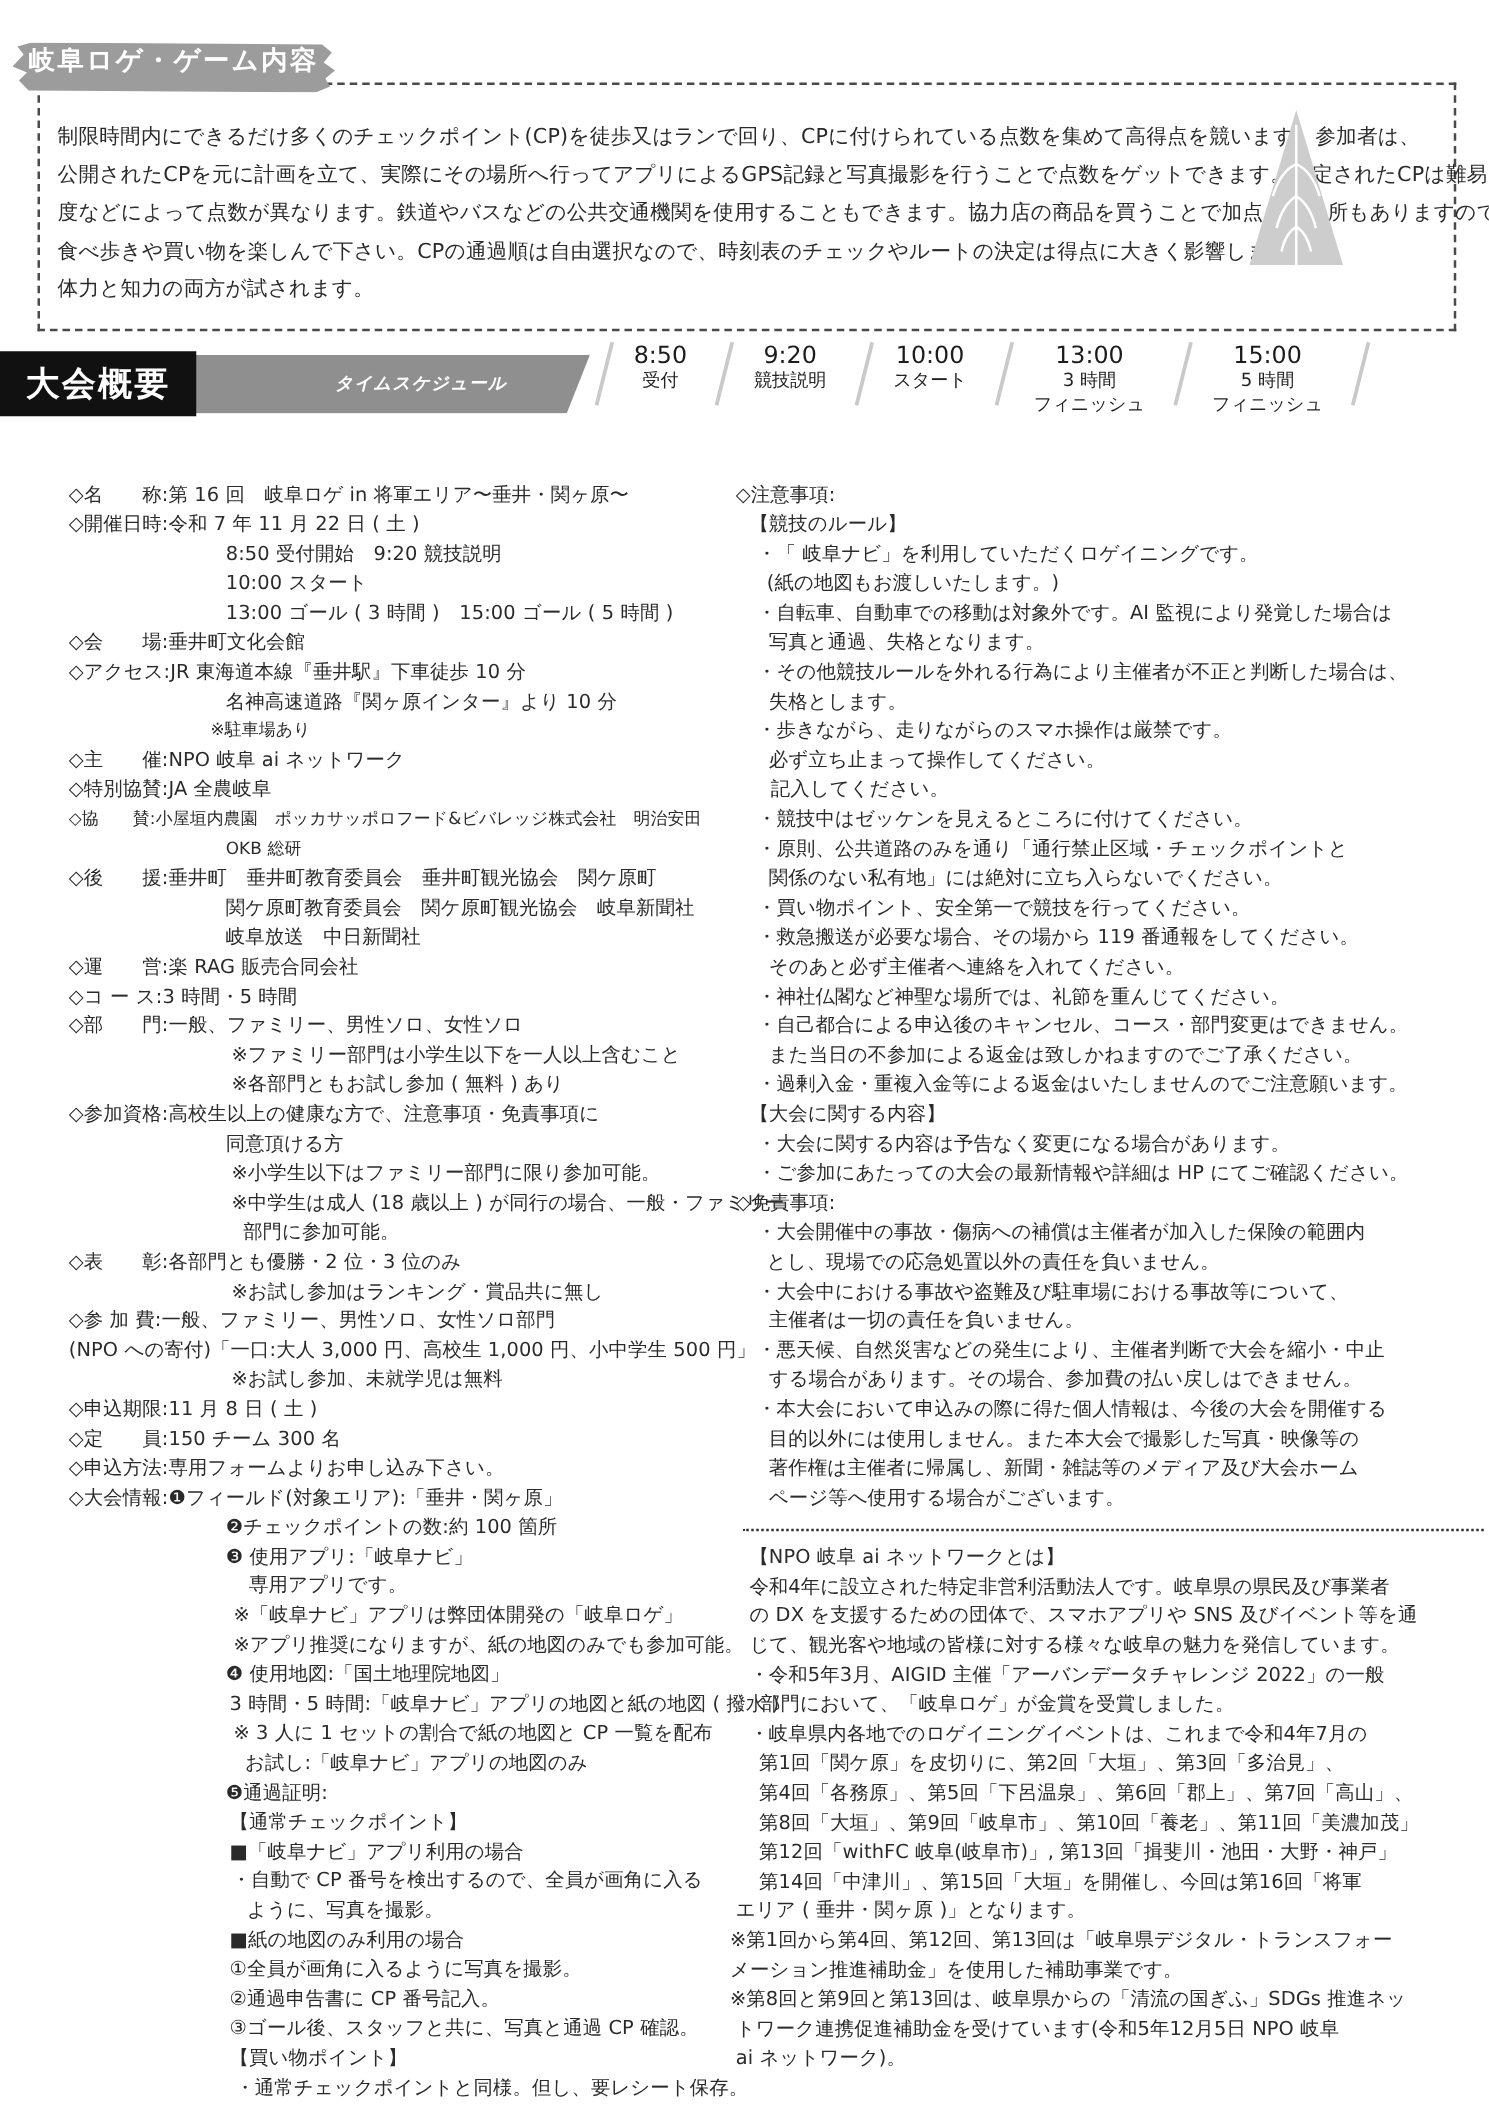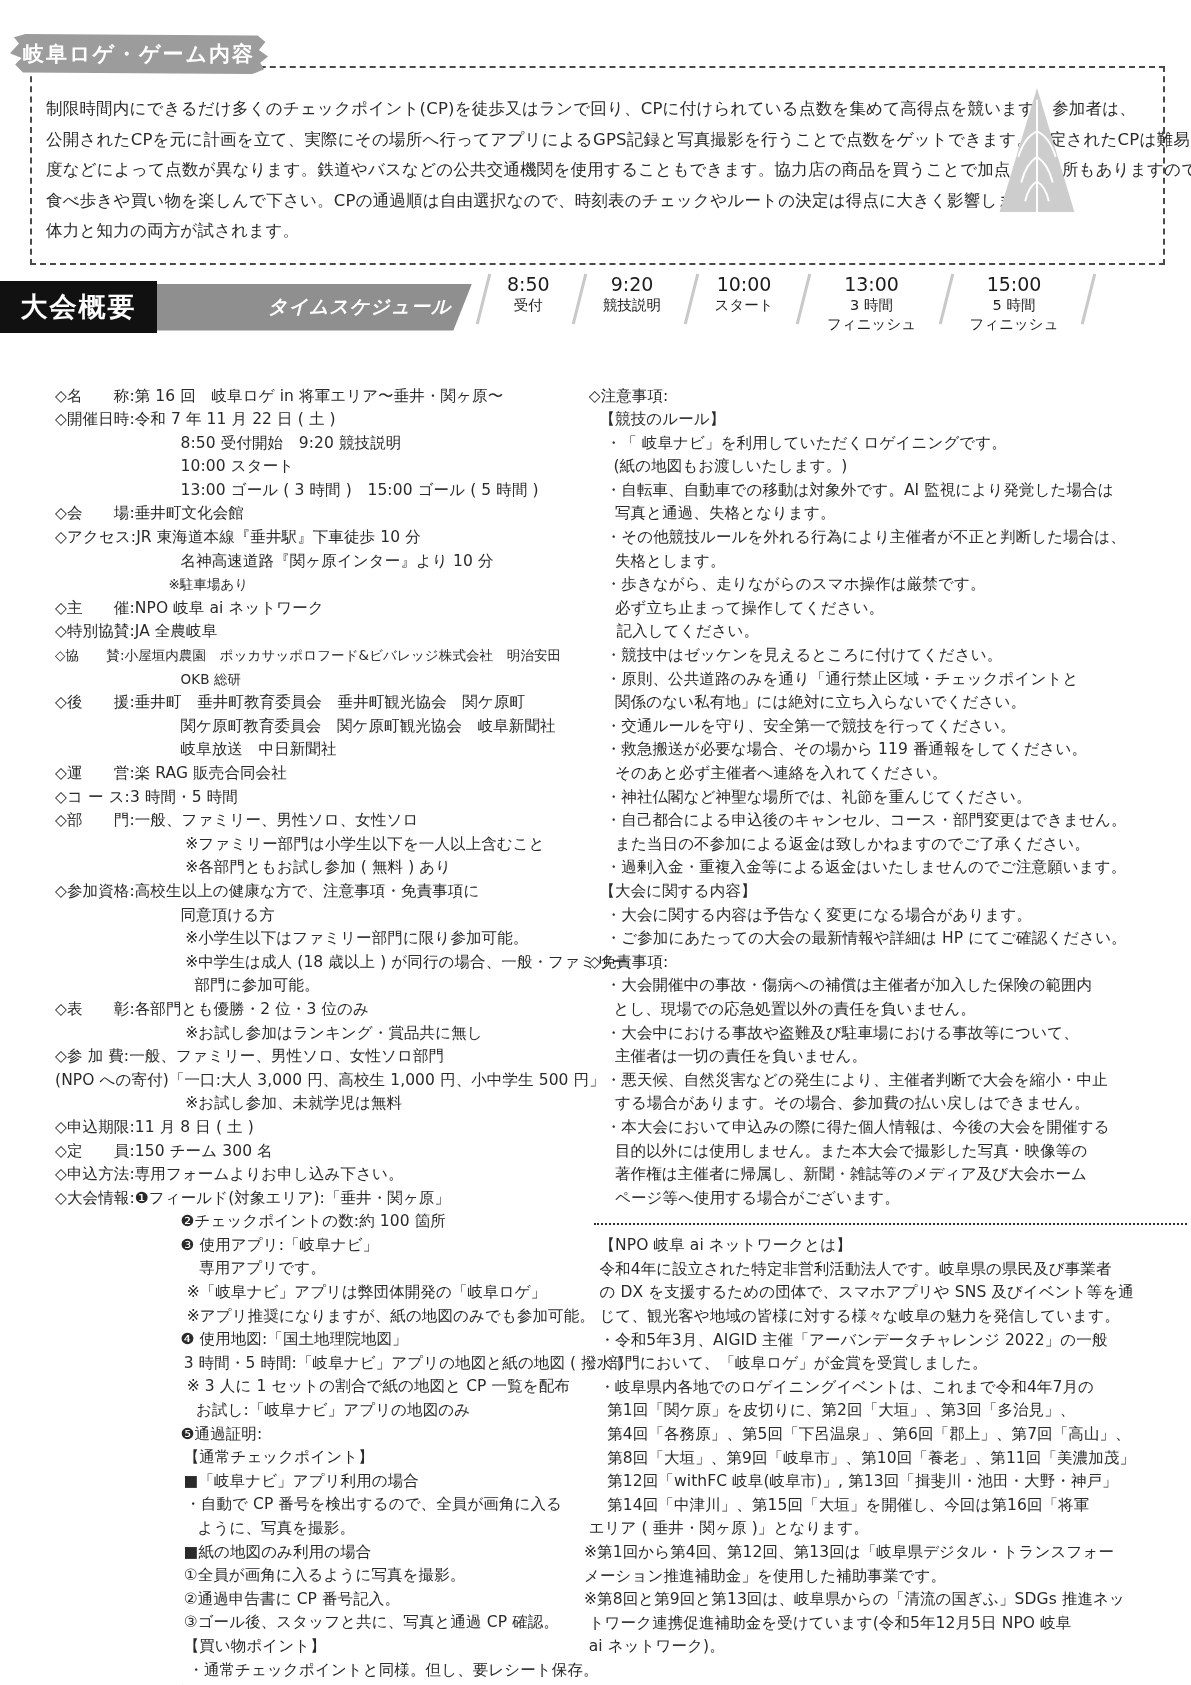--- a/index.html
+++ b/index.html
@@ -13,21 +13,21 @@
     font-family:"DejaVu Sans","Liberation Sans",sans-serif;
     color:var(--text);
   }
   .page{width:1191px;height:1685px;position:relative;}
 
   
   .game-section{position:relative;padding-top:36px;}
   .badge{
     position:absolute;top:34px;left:10px;width:258px;height:40px;
     background:var(--badge_bg);z-index:3;
-    display:flex;align-items:center;justify-content:center;
+    display:flex;align-items:flex-start;justify-content:center;
     clip-path:polygon(0 48%,3.5% 24%,1.5% 8%,6% 0,96% 4%,99% 20%,96.5% 40%,100% 56%,97% 72%,98.5% 88%,94% 100%,5% 96%,2% 76%,4.5% 60%);
   }
   .badge span{color:#fff;font-weight:bold;font-size:21px;letter-spacing:2px;}
   .intro-box{
     position:relative;margin:30px 26px 0 30px;width:1135px;min-height:168px;
     border:2px dashed var(--border_dash);
     padding:26px 180px 16px 14px;
   }
   .intro-text .line{
     font-size:16.5px;line-height:30.5px;white-space:nowrap;letter-spacing:0.2px;
@@ -35,21 +35,21 @@
   .tree{position:absolute;right:86px;top:18px;width:80px;height:128px;}
 
   
   .band{position:relative;height:60px;margin-top:16px;}
   .band-sub{
     position:absolute;left:100px;top:3px;width:372px;height:47px;
     background:var(--band_gray);
     clip-path:polygon(0 0,100% 0,95% 100%,0 100%);
     display:flex;align-items:center;padding-left:168px;
   }
-  .band-sub span{color:#fff;font-weight:bold;font-style:italic;font-size:19px;letter-spacing:1px;}
+  .band-sub span{color:#fff;font-weight:bold;font-style:italic;font-size:14px;letter-spacing:1px;}
   .band-title{
     position:absolute;left:0;top:0;width:157px;height:52px;background:var(--band_black);
     display:flex;align-items:center;justify-content:center;z-index:2;
   }
   .band-title span{color:#fff;font-weight:bold;font-size:27px;letter-spacing:2px;}
   .timeline{
     position:absolute;left:482px;top:-10px;width:608px;
     display:flex;justify-content:space-between;align-items:flex-start;
   }
   .tl-item{display:flex;align-items:flex-start;}
@@ -221,21 +221,21 @@
         <div class="line" style="padding-left: 1.4em;">・自転車、自動車での移動は対象外です。AI 監視により発覚した場合は</div>
         <div class="line" style="padding-left: 2em;">写真と通過、失格となります。</div>
         <div class="line" style="padding-left: 1.4em;">・その他競技ルールを外れる行為により主催者が不正と判断した場合は、</div>
         <div class="line" style="padding-left: 2em;">失格とします。</div>
         <div class="line" style="padding-left: 1.4em;">・歩きながら、走りながらのスマホ操作は厳禁です。</div>
         <div class="line" style="padding-left: 2em;">必ず立ち止まって操作してください。</div>
         <div class="line" style="padding-left: 2.1em;">記入してください。</div>
         <div class="line" style="padding-left: 1.4em;">・競技中はゼッケンを見えるところに付けてください。</div>
         <div class="line" style="padding-left: 1.4em;">・原則、公共道路のみを通り「通行禁止区域・チェックポイントと</div>
         <div class="line" style="padding-left: 2em;">関係のない私有地」には絶対に立ち入らないでください。</div>
-        <div class="line" style="padding-left: 1.4em;">・交通ルールを守り、安全第一で競技を行ってください。</div>
+        <div class="line" style="padding-left: 1.4em;">・買い物ポイント、安全第一で競技を行ってください。</div>
         <div class="line" style="padding-left: 1.4em;">・救急搬送が必要な場合、その場から 119 番通報をしてください。</div>
         <div class="line" style="padding-left: 2em;">そのあと必ず主催者へ連絡を入れてください。</div>
         <div class="line" style="padding-left: 1.4em;">・神社仏閣など神聖な場所では、礼節を重んじてください。</div>
         <div class="line" style="padding-left: 1.4em;">・自己都合による申込後のキャンセル、コース・部門変更はできません。</div>
         <div class="line" style="padding-left: 2em;">また当日の不参加による返金は致しかねますのでご了承ください。</div>
         <div class="line" style="padding-left: 1.4em;">・過剰入金・重複入金等による返金はいたしませんのでご注意願います。</div>
         <div class="line" style="padding-left: 1em;">【大会に関する内容】</div>
         <div class="line" style="padding-left: 1.4em;">・大会に関する内容は予告なく変更になる場合があります。</div>
         <div class="line" style="padding-left: 1.4em;">・ご参加にあたっての大会の最新情報や詳細は HP にてご確認ください。</div>
         <div class="line" style="padding-left: 0.3em;">◇免責事項:</div>

